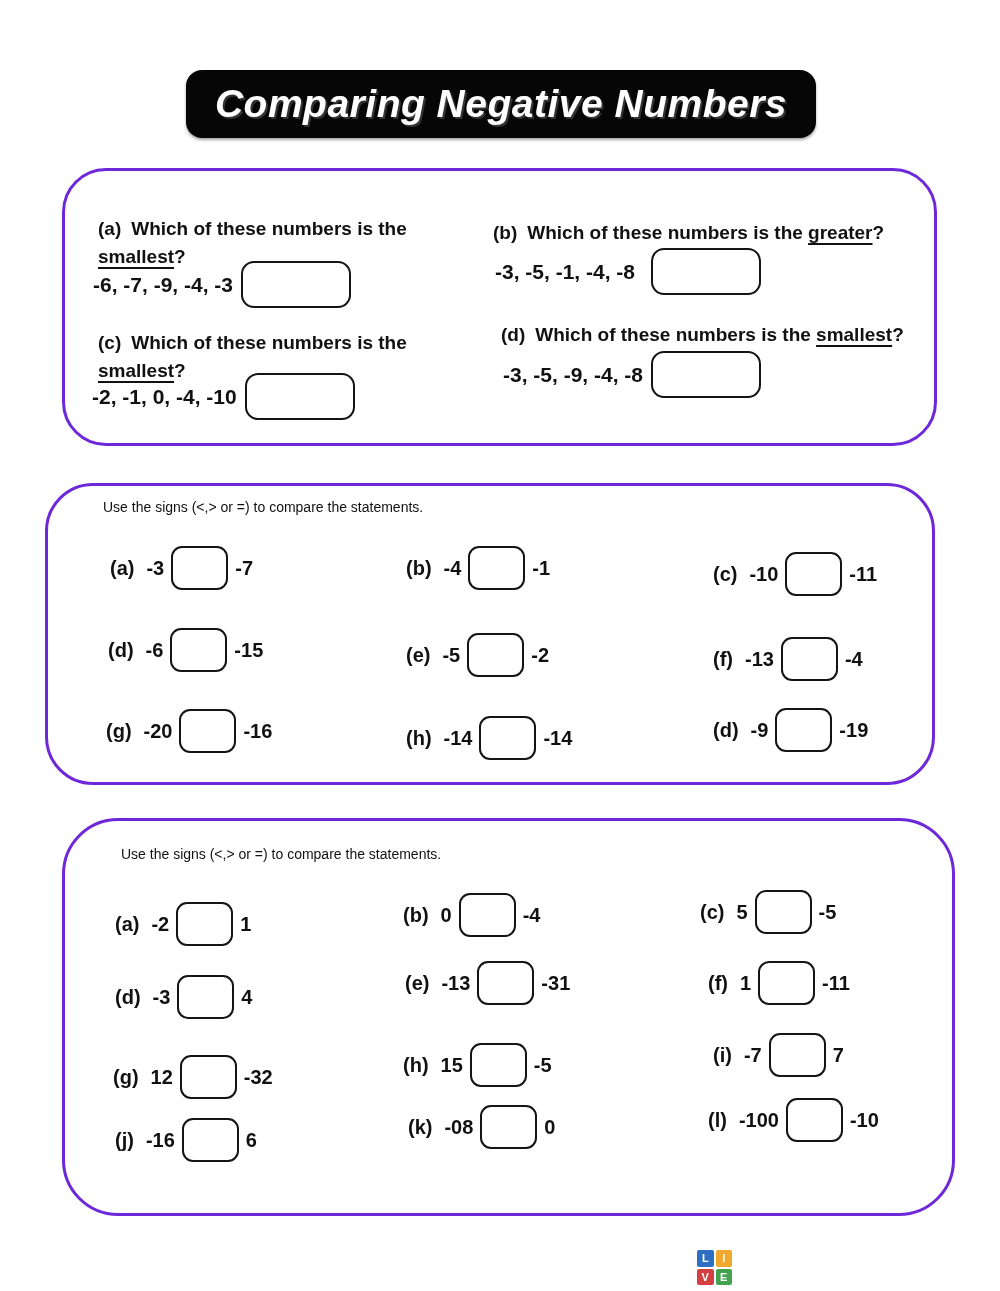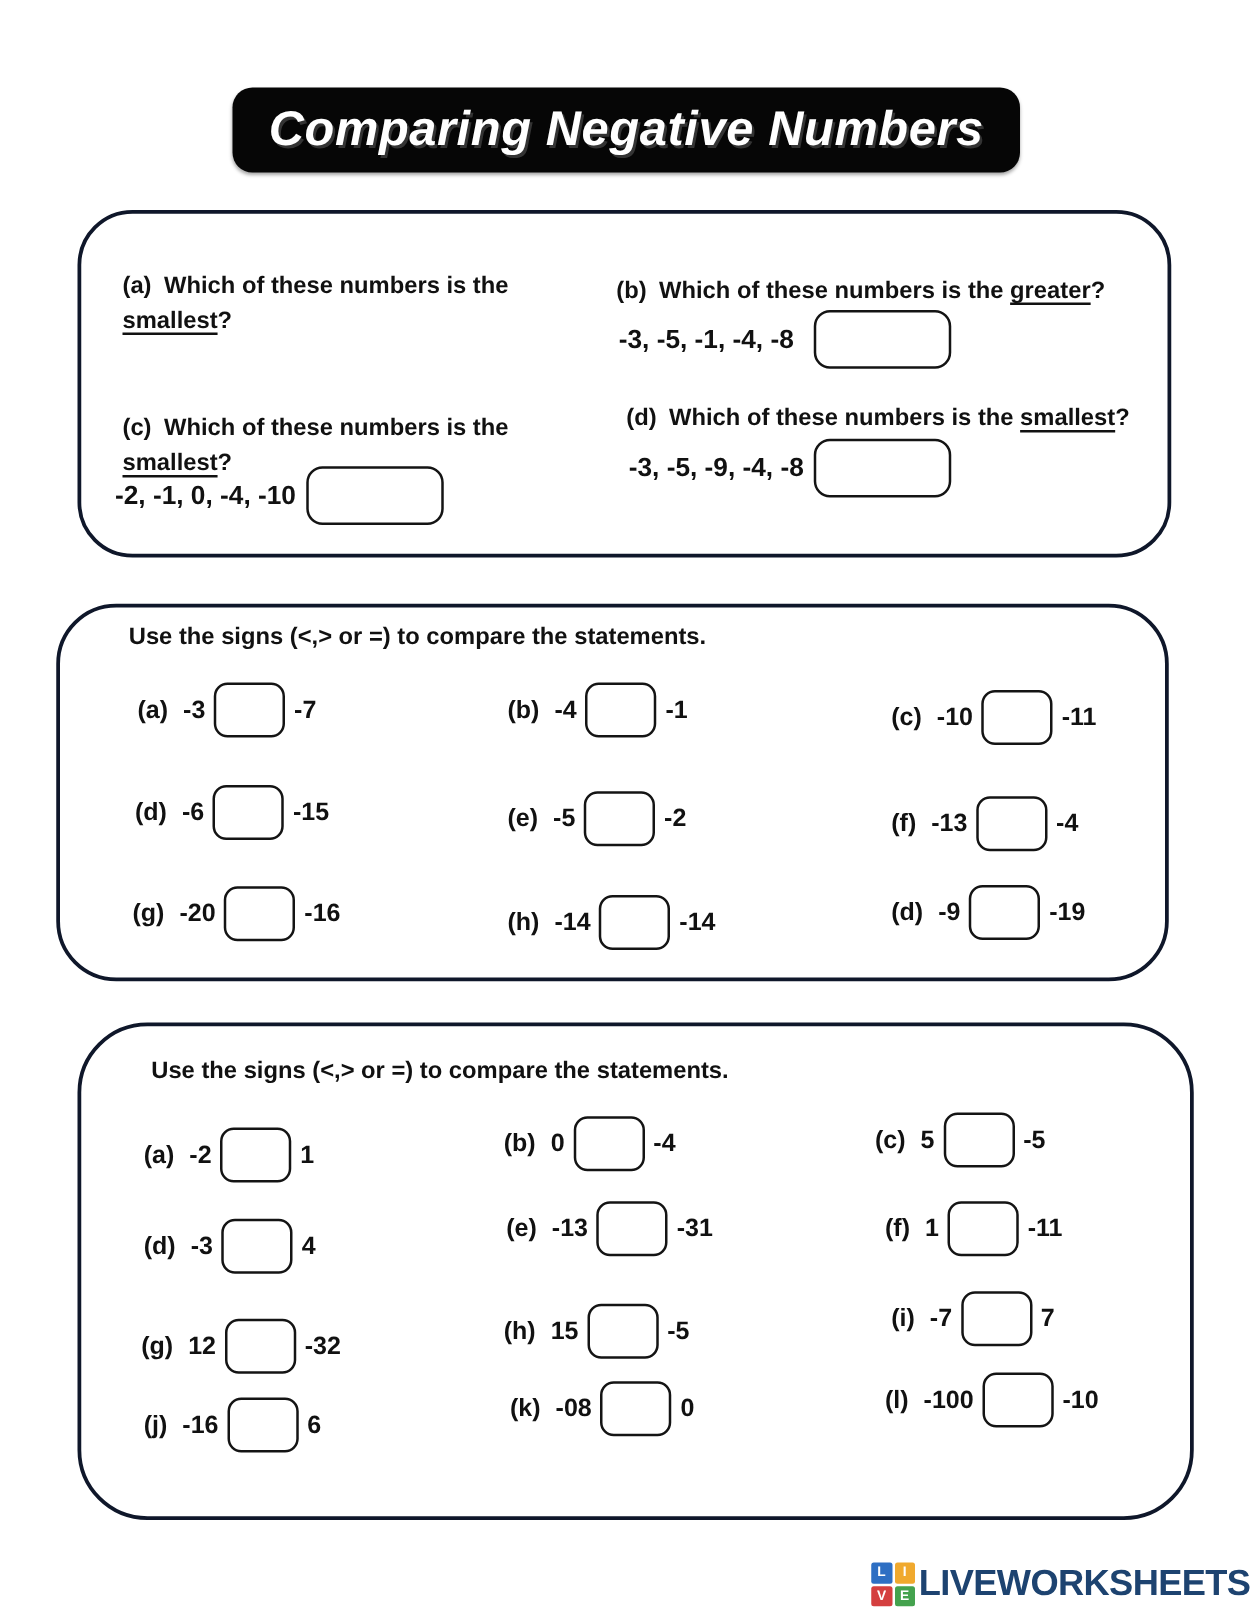--- a/index.html
+++ b/index.html
@@ -32,21 +32,21 @@
     font-size: 39px;
     letter-spacing: 0.5px;
     white-space: nowrap;
     text-shadow: 2px 2px 0 rgba(90,90,90,.55);
   }
 
   
   .section-box {
     position: absolute;
     background: #ffffff;
-    border: 3px solid #0f172a;
+    border: 3px solid #6d28d9;
   }
   #box1 { left: 62px;  top: 168px; width: 875px; height: 278px; border-radius: 44px; }
   #box2 { left: 45px;  top: 483px; width: 890px; height: 302px; border-radius: 48px; }
   #box3 { left: 62px;  top: 818px; width: 893px; height: 398px; border-radius: 56px; }
 
   
   .q {
     position: absolute;
     font-weight: bold;
     font-size: 19px;
@@ -71,21 +71,21 @@
     font-family: "Liberation Sans", sans-serif;
     font-weight: bold; font-size: 20px;
     text-align: center; color: #111;
   }
   .ansbox.big   { width: 110px; height: 47px; border-radius: 13px; }
   .ansbox.small { width: 57px;  height: 44px; border-radius: 11px; }
 
   
   .instruction {
     position: absolute;
-    font-weight: bold; font-size: 19px;
+    font-weight: normal; font-size: 14px;
     white-space: nowrap;
   }
 
   
   .cmp {
     position: absolute;
     display: flex; align-items: center; gap: 7px;
     font-weight: bold; font-size: 20px;
     white-space: nowrap;
   }
@@ -125,20 +125,24 @@
   <div class="title-banner">
     <div class="title-text">Comparing Negative Numbers</div>
   </div>
 
   <div class="section-box" id="box1">
 
     <div class="q" style="left:33px; top:44px;">
       <span class="lbl">(a)</span><span>Which of these numbers is the</span><br>
       <span class="u">smallest</span><span>?</span>
     </div>
+    <div class="numrow" style="left:28px; top:90px;">
+      <span>-6, -7, -9, -4, -3</span>
+      <input class="ansbox big" type="text" style="">
+    </div>
 
     <div class="q" style="left:428px; top:48px;">
       <span class="lbl">(b)</span><span>Which of these numbers is the</span>
       <span class="u">greater</span><span>?</span>
     </div>
     <div class="numrow" style="left:430px; top:77px;gap:16px;">
       <span>-3, -5, -1, -4, -8</span>
       <input class="ansbox big" type="text" style="">
     </div>
 
@@ -302,16 +306,15 @@
     </div>
   </div>
 
   <div class="footer-logo">
     <div class="logo-grid">
       <div class="logo-tile" style="background-color: rgb(46, 111, 195);">L</div>
       <div class="logo-tile" style="background-color: rgb(240, 169, 46);">I</div>
       <div class="logo-tile" style="background-color: rgb(212, 63, 63);">V</div>
       <div class="logo-tile" style="background-color: rgb(68, 162, 78);">E</div>
     </div>
-    <div class="logo-text" style="color: rgb(29, 67, 112);">LIVEWORKSHEETS</div>
   </div>
 
 </div>
 
 </body></html>

